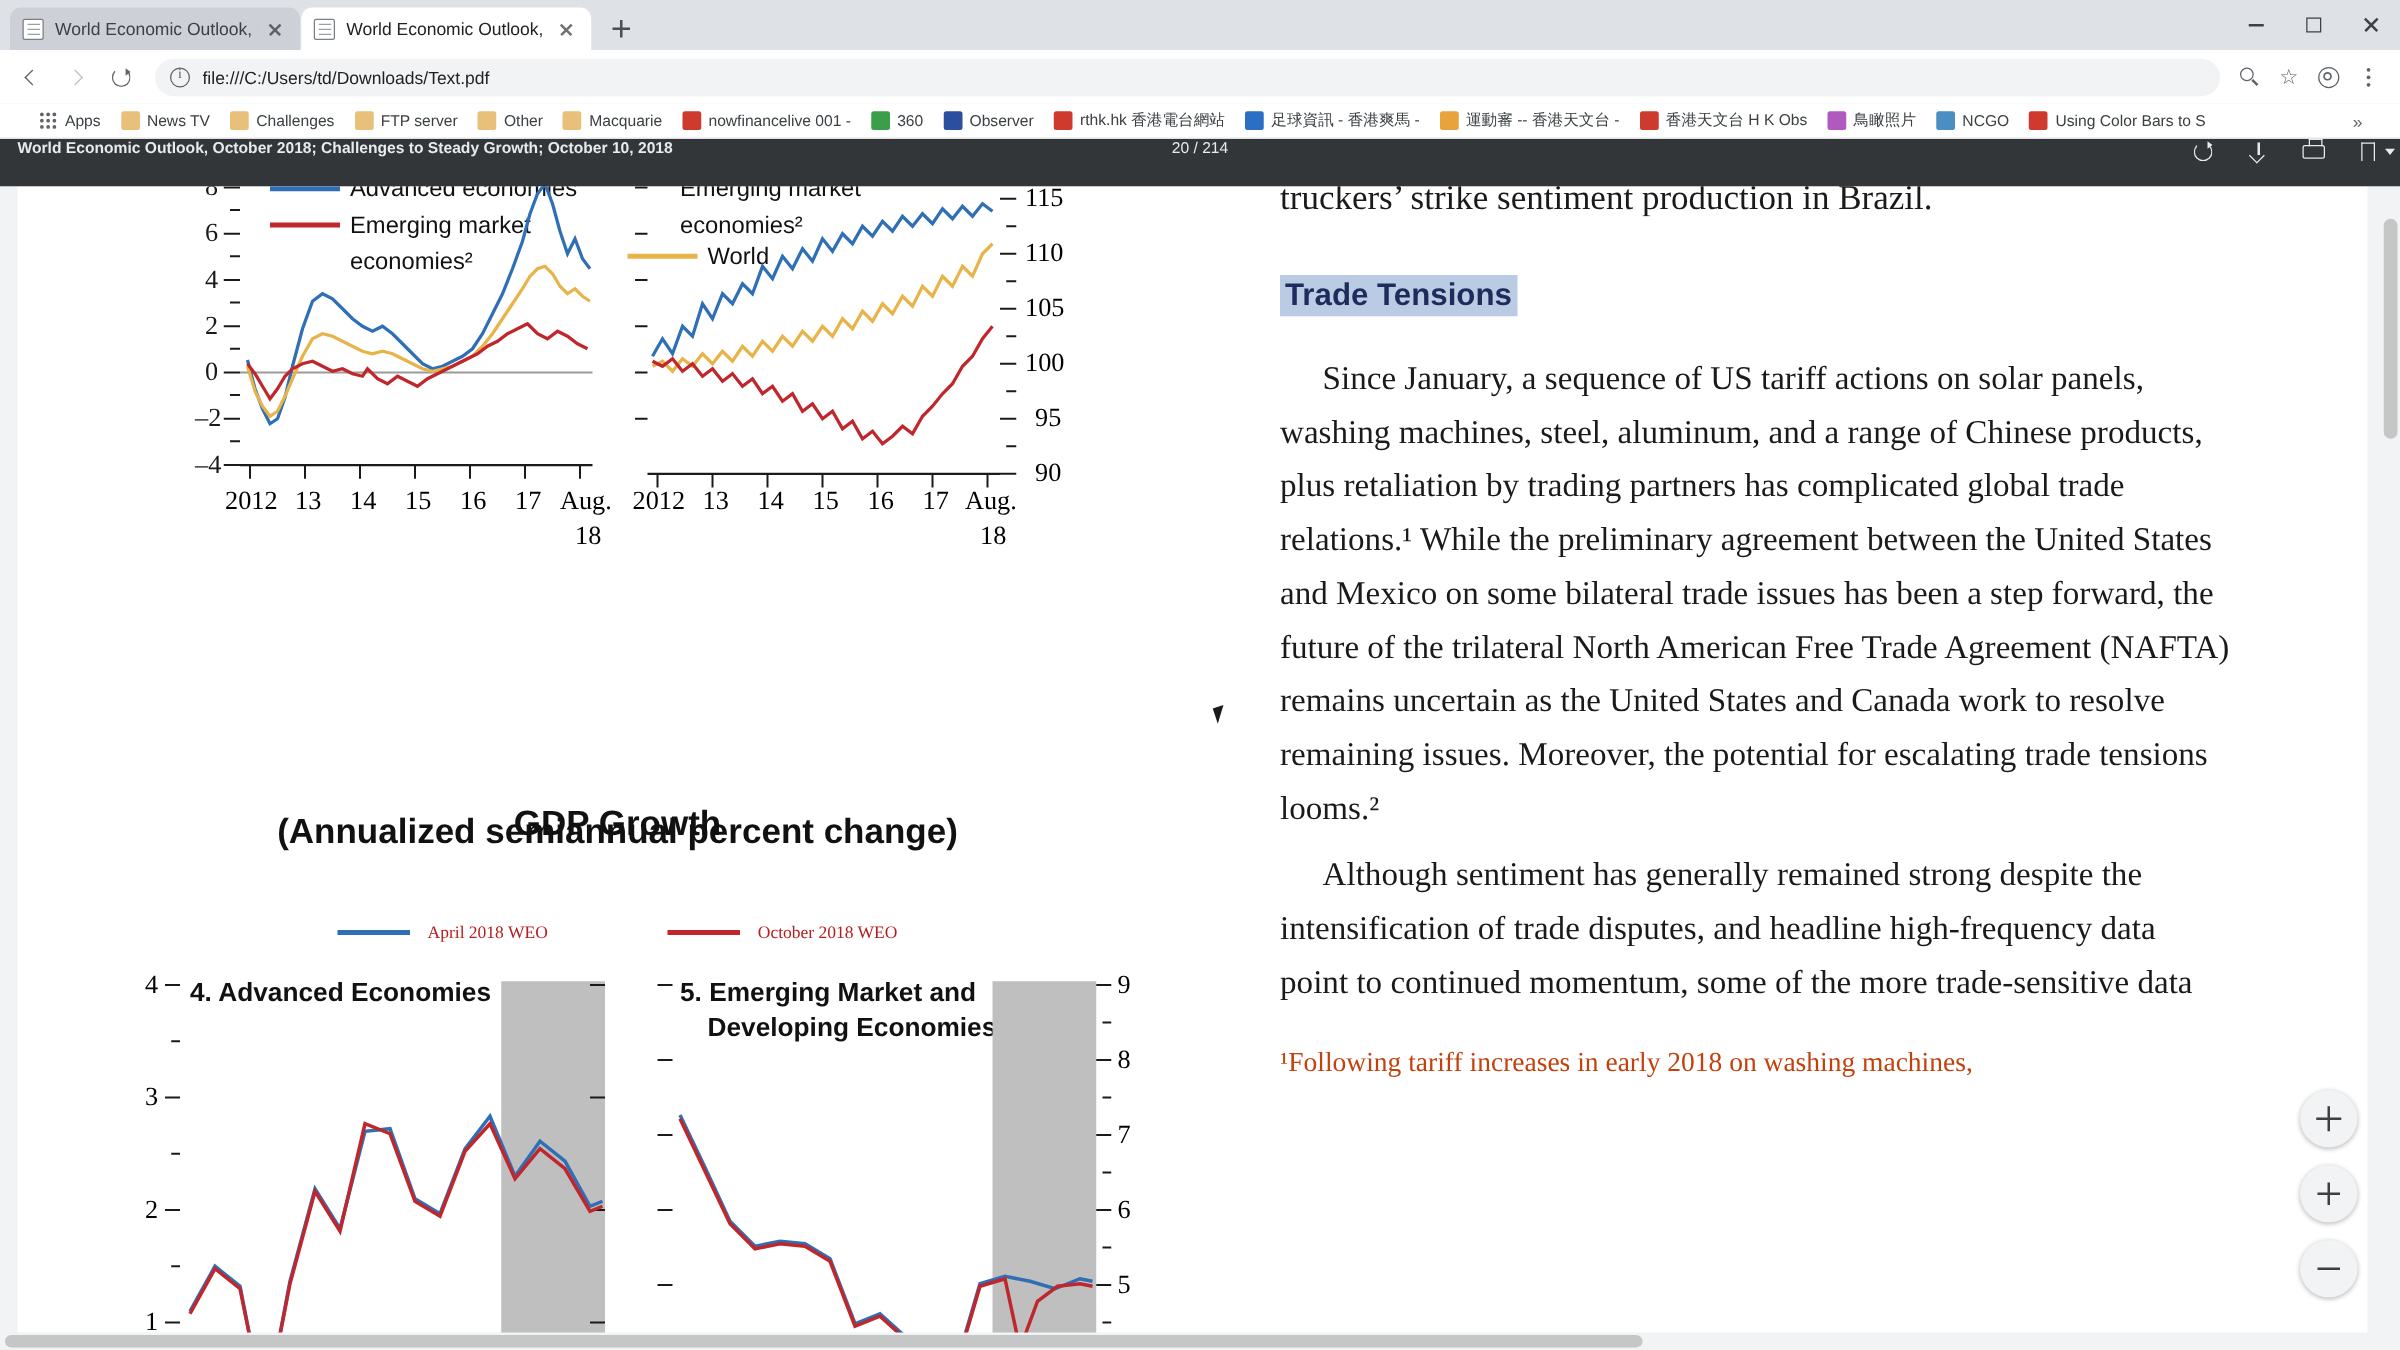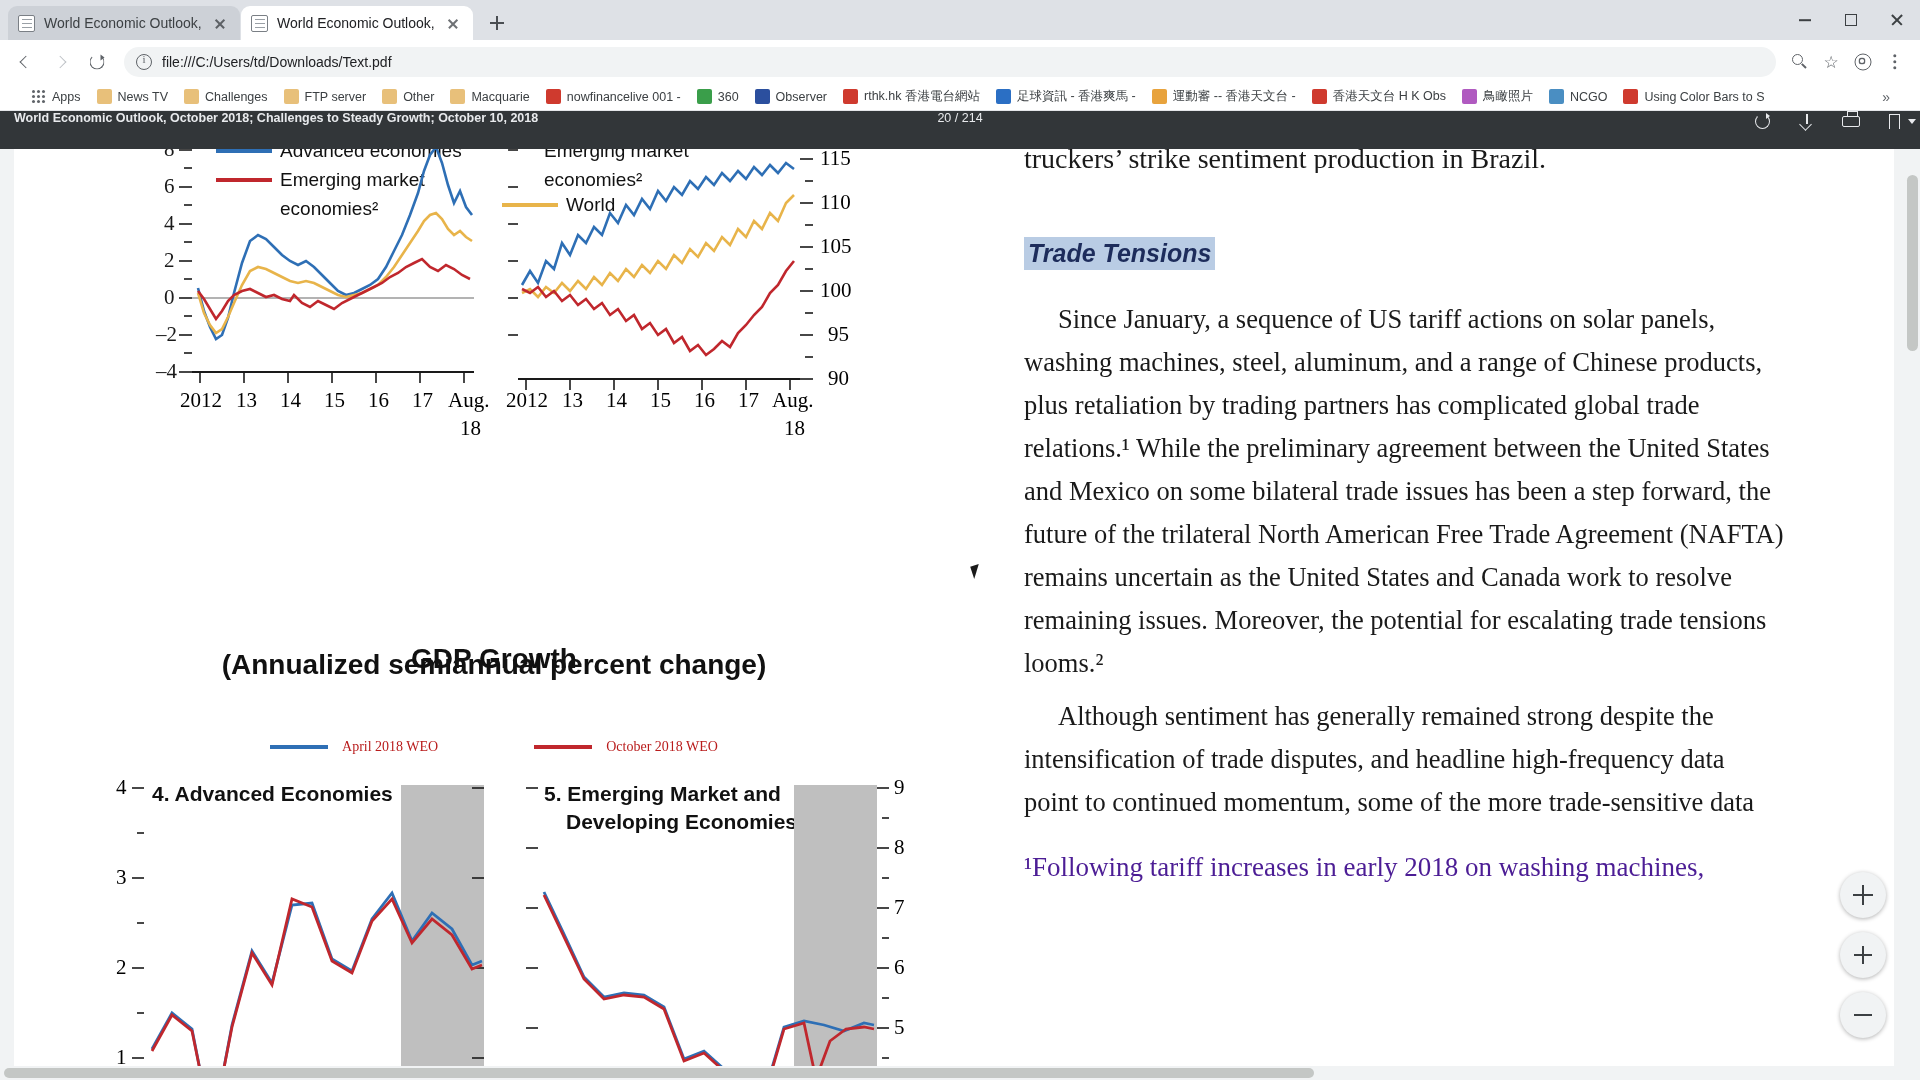--- a/index.html
+++ b/index.html
@@ -458,23 +458,23 @@
     margin-bottom: 14px;
   }
   .partial-line {
     font-family: "Liberation Serif", serif;
     font-size: 28px;
     color: #1a1a1a;
     white-space: nowrap;
   }
   .footnote {
     font-family: "Liberation Serif", serif;
-    font-size: 27px;
+    font-size: 22px;
     line-height: 34px;
-    color: #4c1d95;
+    color: #c2410c;
     margin-top: 26px;
   }
 
   
   .cursor {
     position: absolute;
     left: 972px; top: 416px;
     width: 0; height: 0;
     border-left: 9px solid #1a1a1a;
     border-bottom: 13px solid transparent;
@@ -925,21 +925,21 @@
 
                 <polyline fill="none" stroke="#2e6fb5" stroke-width="2.8" points="440,113 460,155 480,198 500,218 520,214 540,216 560,228 580,280 600,272 620,290 640,300 660,316 680,248 700,242 720,246 740,252 760,244 770,246"></polyline>
                 <polyline fill="none" stroke="#c0272d" stroke-width="2.8" points="440,116 460,158 480,200 500,220 520,216 540,218 560,230 580,282 600,274 620,292 640,302 660,318 680,250 700,244 712,300 726,262 742,250 760,248 770,250"></polyline>
               </g>
             </svg>
           </div>
 
           <div class="text-col">
             <div class="partial-line" style="margin-top:-6px; overflow:hidden; height:30px;">truckers’ strike sentiment production in Brazil.</div>
 
-            <div style="margin-top:64px;font-style:italic;">
+            <div style="margin-top:47px;">
               <span class="sec-head">Trade Tensions</span>
             </div>
 
             <div class="body-text" style="margin-top:14px;">
               <p>Since January, a sequence of US tariff actions on solar panels, washing machines, steel, aluminum, and a range of Chinese products, plus retaliation by trading partners has complicated global trade relations.¹ While the preliminary agreement between the United States and Mexico on some bilateral trade issues has been a step forward, the future of the trilateral North American Free Trade Agreement (NAFTA) remains uncertain as the United States and Canada work to resolve remaining issues. Moreover, the potential for escalating trade tensions looms.²</p>
             </div>
             <div class="body-text" style="margin-top:10px;">
               <p>Although sentiment has generally remained strong despite the intensification of trade disputes, and headline high-frequency data point to continued momentum, some of the more trade-sensitive data</p>
             </div>
 

